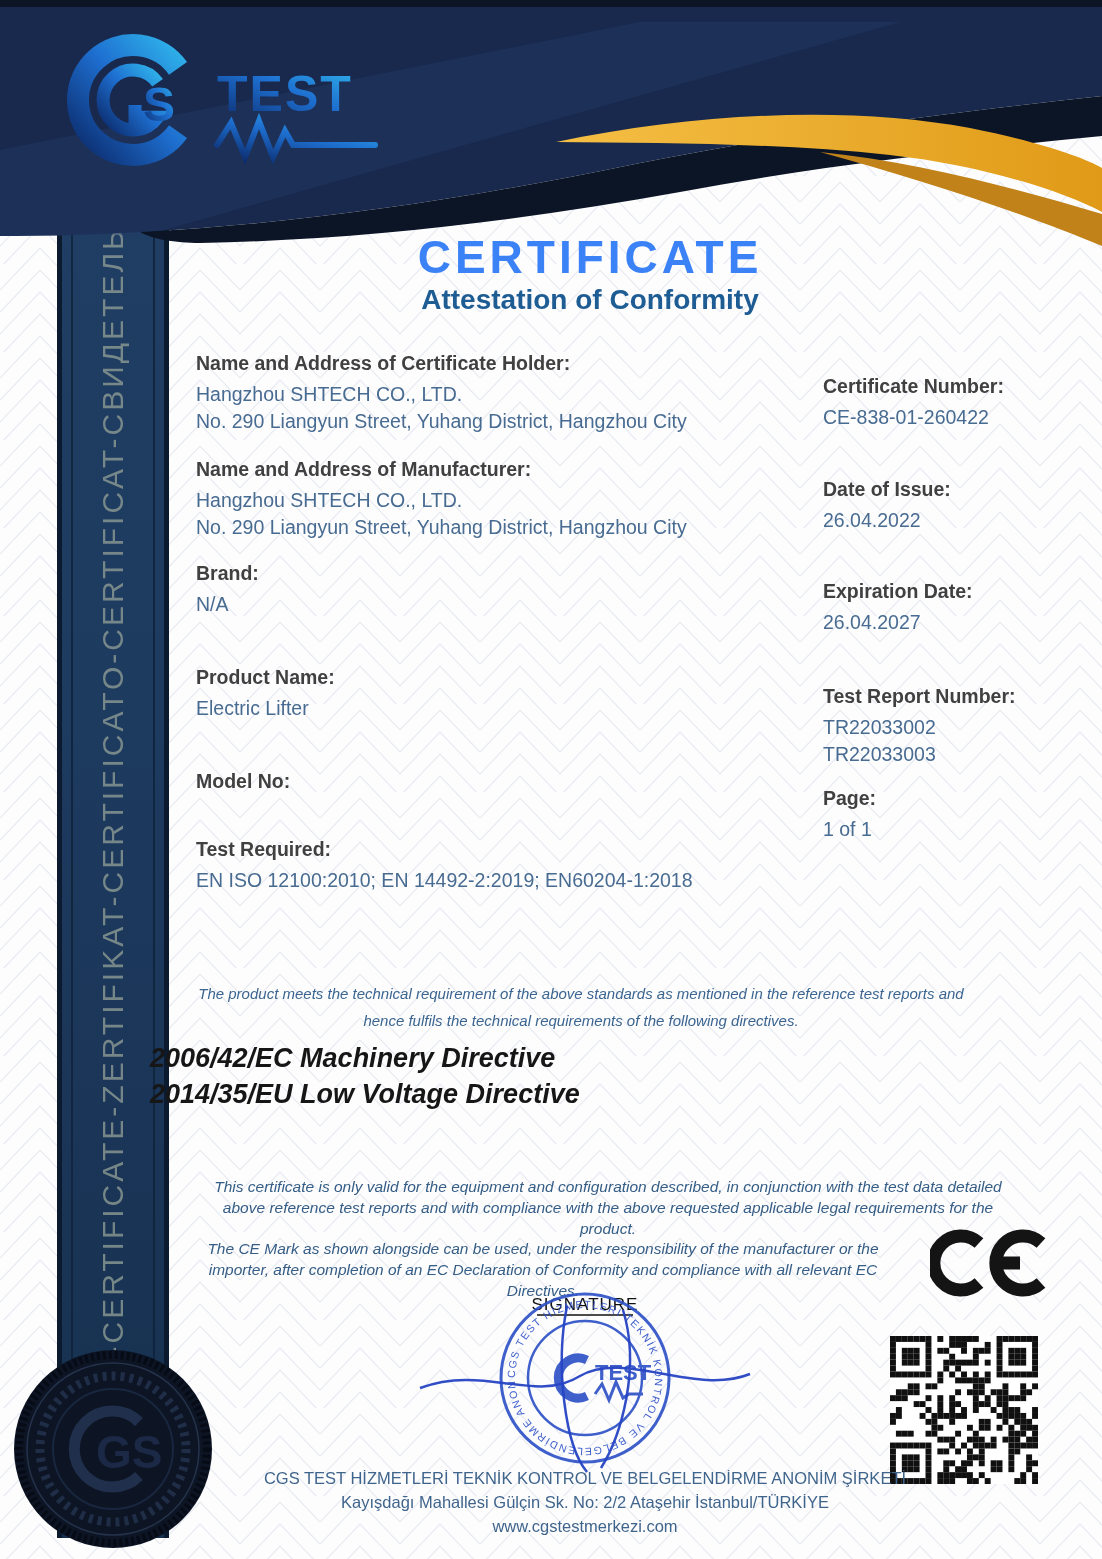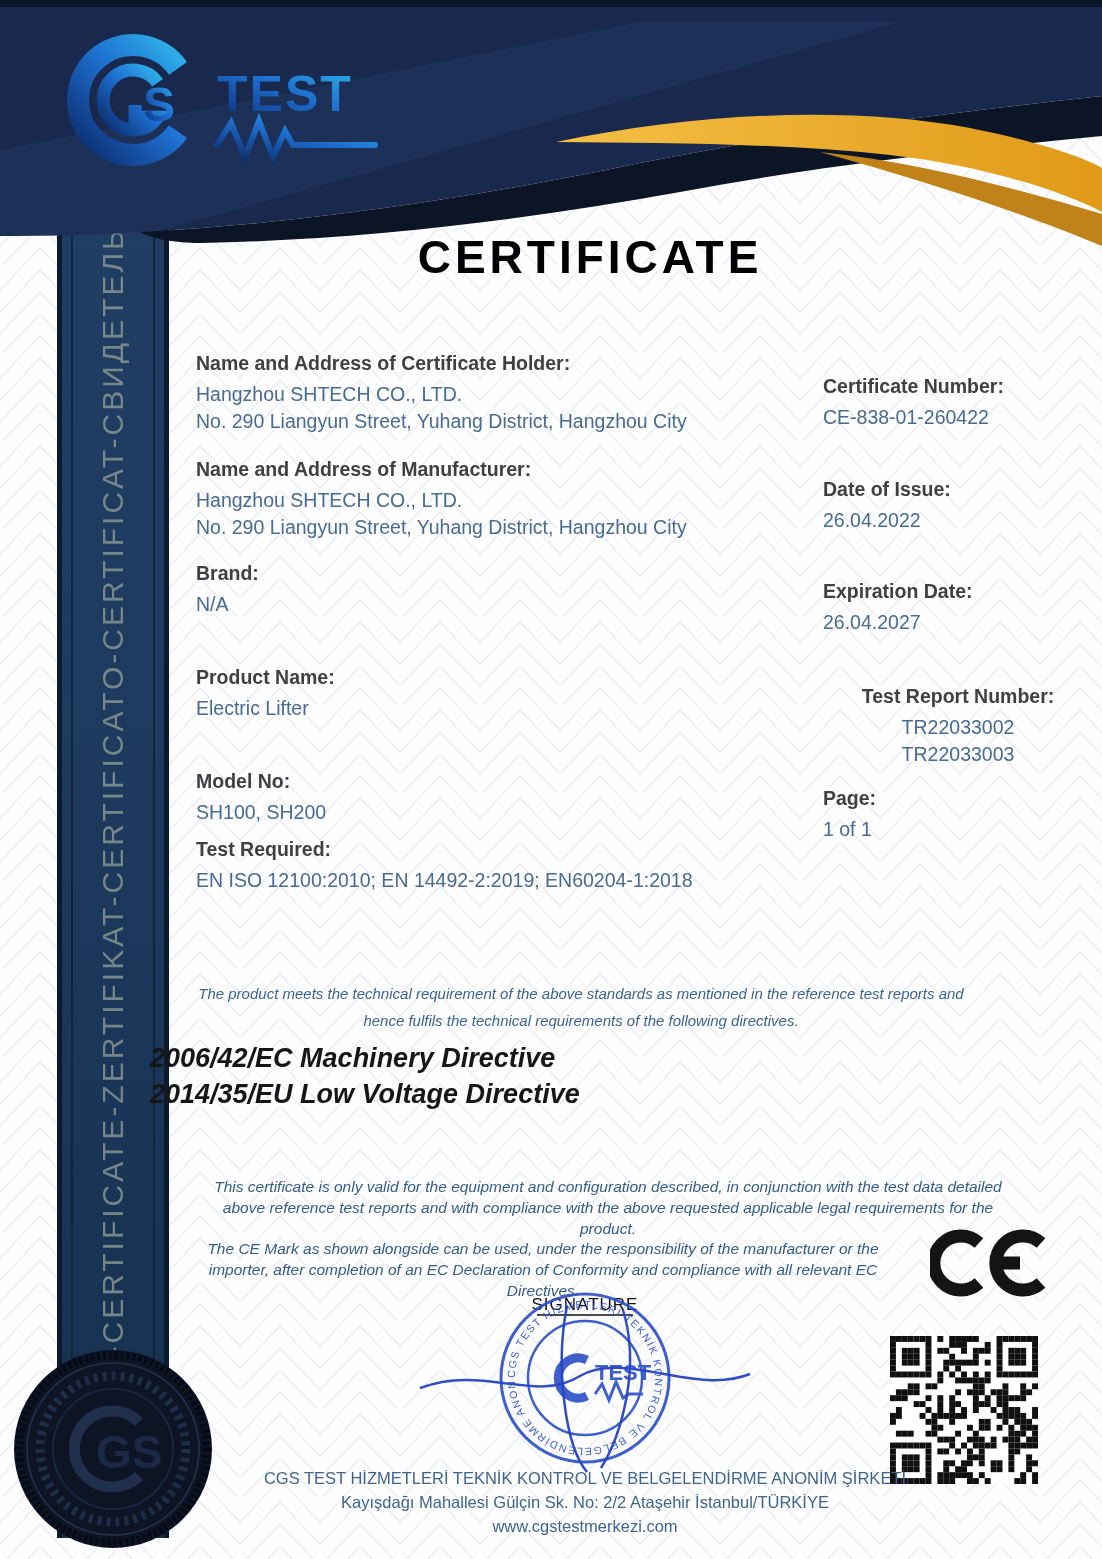--- a/index.html
+++ b/index.html
@@ -23,21 +23,21 @@
     position:absolute;left:0;top:0;width:100%;height:100%;
     writing-mode:vertical-rl;transform:rotate(180deg);
     font-size:30px;letter-spacing:3px;line-height:102px;
     color:#8d9b94;opacity:.8;text-align:center;white-space:nowrap;
   }
   
   #headerart{position:absolute;left:0;top:0;z-index:3;}
   
   .tx{position:absolute;z-index:5;}
   .title{left:150px;top:230px;width:880px;text-align:center;
-    font-size:46px;font-weight:800;letter-spacing:4px;color:#000000;}
+    font-size:46px;font-weight:800;letter-spacing:4px;color:#3b82f6;}
   .subtitle{left:150px;top:284px;width:880px;text-align:center;
     font-size:28px;font-weight:bold;color:#1e5c94;}
   .field{width:640px;}
   .field .lab{font-size:19.5px;font-weight:bold;color:#404040;margin-bottom:6px;}
   .field .val{font-size:19.5px;color:#486b91;line-height:27px;}
   .statement{left:180px;top:980px;width:802px;text-align:center;
     font-size:15px;font-style:italic;color:#3b6590;line-height:27px;}
   .directives{left:150px;top:1040px;width:880px;text-align:left;
     font-size:27px;font-weight:bold;font-style:italic;color:#161616;line-height:36px;}
   .disclaimer{font-size:15.5px;font-style:italic;color:#355d85;line-height:21px;text-align:center;}
@@ -114,20 +114,21 @@
     <g transform="translate(55,25)">
       <path d="M123,43.4 A55,55 0 1 0 123,106.6" fill="none" stroke="url(#lg1)" stroke-width="22"></path>
       <path d="M102.6,57.8 A30,30 0 1 0 102.6,92.2 L80,92.2 L80,80" fill="none" stroke="url(#lg1)" stroke-width="13"></path>
       <text x="88" y="96" font-size="48" font-weight="bold" fill="url(#lg1)">S</text>
       <text x="162" y="86" font-size="50" font-weight="800" letter-spacing="2" fill="url(#lg1)">TEST</text>
       <polyline points="162,120 176,98 190,132 204,96 218,132 230,106 238,120 320,120" fill="none" stroke="url(#lg1)" stroke-width="6" stroke-linecap="round"></polyline>
     </g>
   </svg>
 
   <div class="tx title">CERTIFICATE</div>
+  <div class="tx subtitle">Attestation of Conformity</div>
 
   <div class="tx field" style="left:196px;top:352px;">
     <div class="lab">Name and Address of Certificate Holder:</div>
     <div class="val">Hangzhou SHTECH CO., LTD.</div>
     <div class="val">No. 290 Liangyun Street, Yuhang District, Hangzhou City</div>
   </div>
   <div class="tx field" style="left:196px;top:458px;">
     <div class="lab">Name and Address of Manufacturer:</div>
     <div class="val">Hangzhou SHTECH CO., LTD.</div>
     <div class="val">No. 290 Liangyun Street, Yuhang District, Hangzhou City</div>
@@ -135,40 +136,39 @@
   <div class="tx field" style="left:196px;top:562px;">
     <div class="lab">Brand:</div>
     <div class="val">N/A</div>
   </div>
   <div class="tx field" style="left:196px;top:666px;">
     <div class="lab">Product Name:</div>
     <div class="val">Electric Lifter</div>
   </div>
   <div class="tx field" style="left:196px;top:770px;">
     <div class="lab">Model No:</div>
-    <div class="val">SH100, SH200</div>
   </div>
   <div class="tx field" style="left:196px;top:838px;">
     <div class="lab">Test Required:</div>
     <div class="val">EN ISO 12100:2010; EN 14492-2:2019; EN60204-1:2018</div>
   </div>
 
   <div class="tx field" style="left:823px;top:375px;width:270px;">
     <div class="lab">Certificate Number:</div>
     <div class="val">CE-838-01-260422</div>
   </div>
   <div class="tx field" style="left:823px;top:478px;width:270px;">
     <div class="lab">Date of Issue:</div>
     <div class="val">26.04.2022</div>
   </div>
   <div class="tx field" style="left:823px;top:580px;width:270px;">
     <div class="lab">Expiration Date:</div>
     <div class="val">26.04.2027</div>
   </div>
-  <div class="tx field" style="left:823px;top:685px;width:270px;text-align:center;">
+  <div class="tx field" style="left:823px;top:685px;width:270px;">
     <div class="lab">Test Report Number:</div>
     <div class="val">TR22033002</div>
     <div class="val">TR22033003</div>
   </div>
   <div class="tx field" style="left:823px;top:787px;width:270px;">
     <div class="lab">Page:</div>
     <div class="val">1 of 1</div>
   </div>
 
   <div class="tx statement">The product meets the technical requirement of the above standards as mentioned in the reference test reports and hence fulfils the technical requirements of the following directives.</div>

